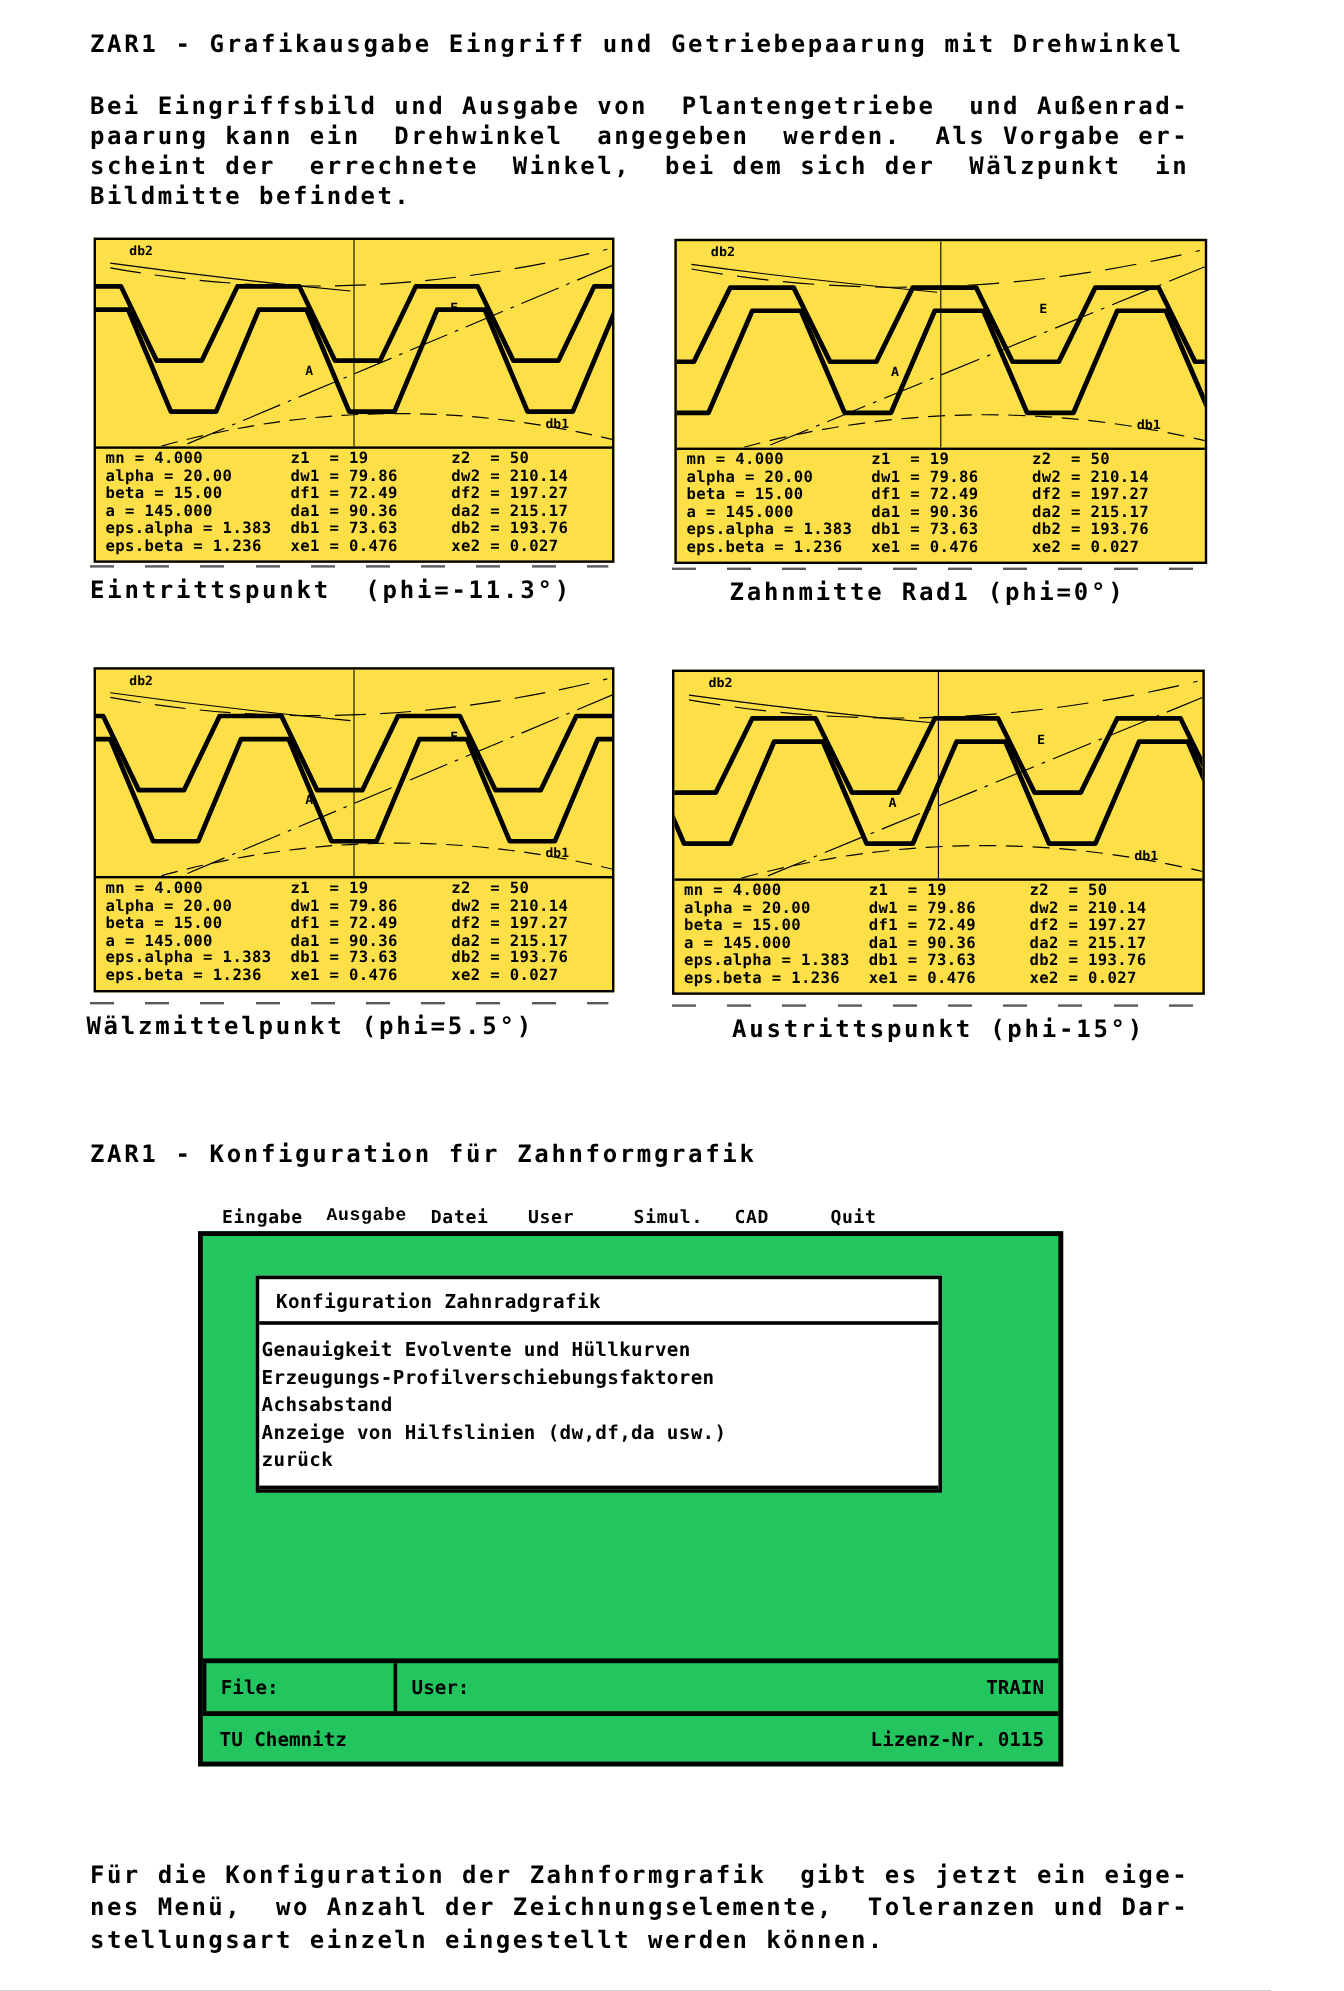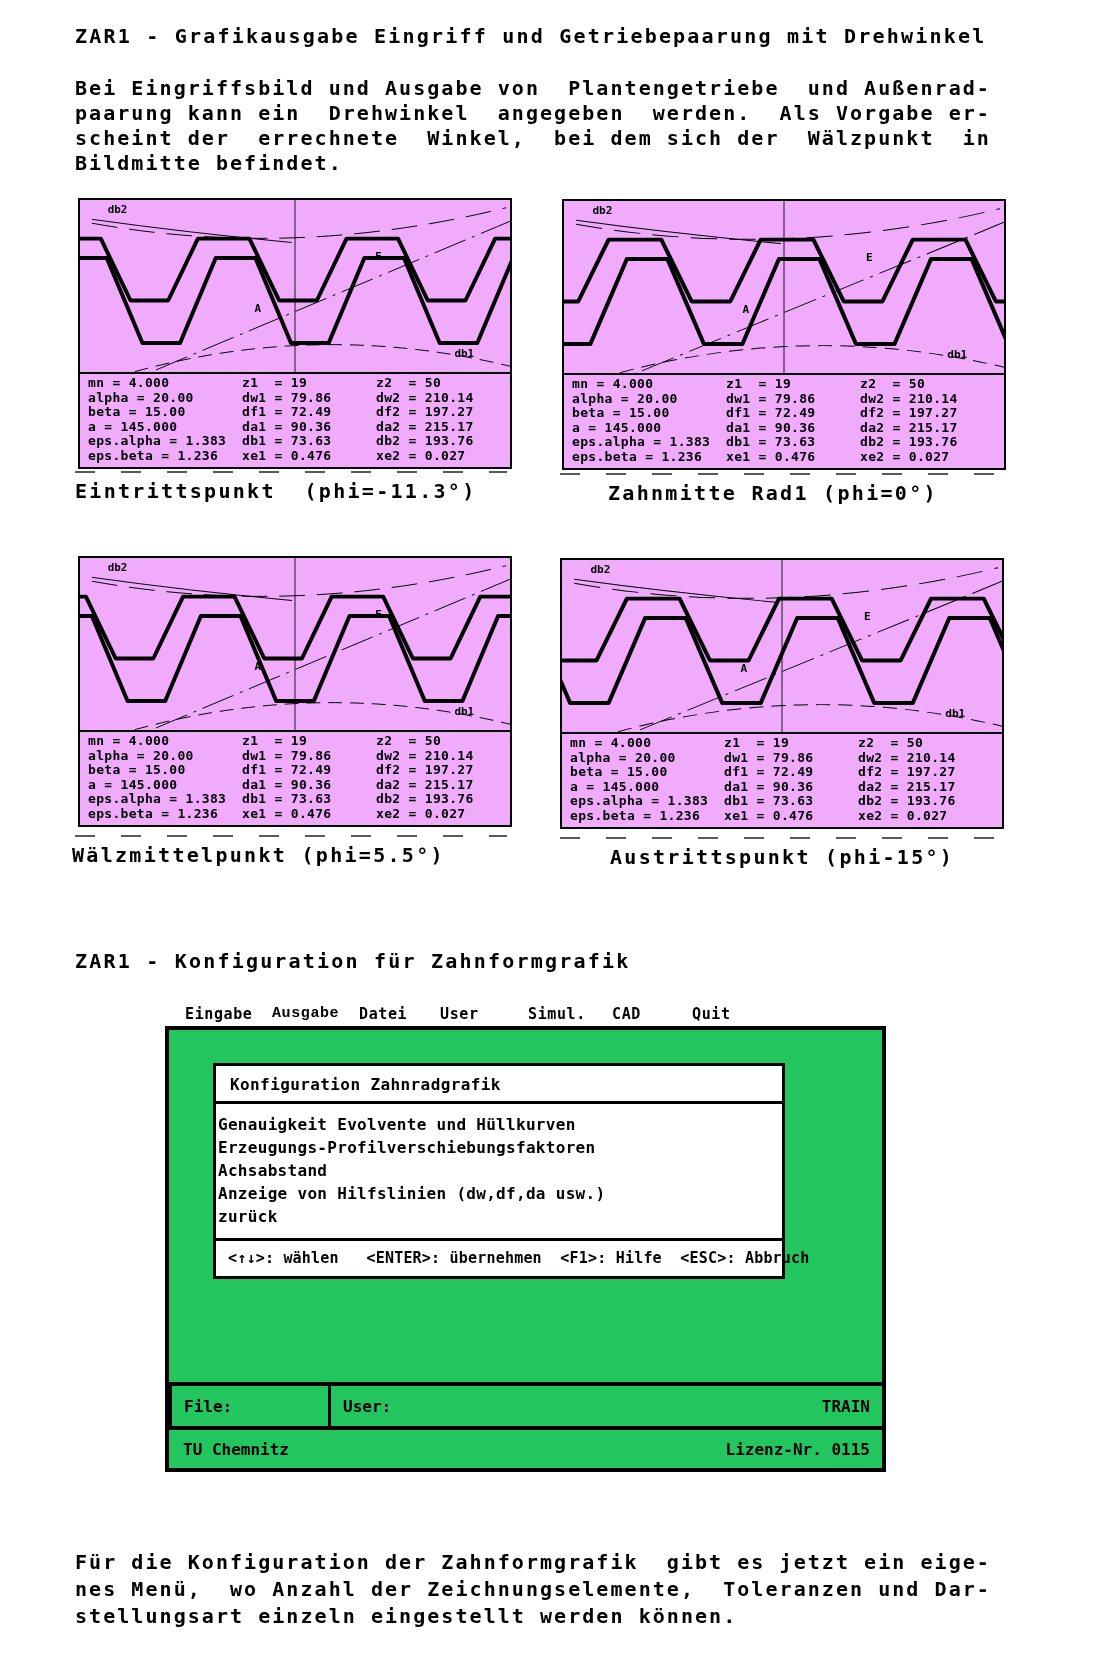--- a/index.html
+++ b/index.html
@@ -12,21 +12,21 @@
     position:absolute;left:75px;top:24px;font-size:20px;font-weight:bold;
     letter-spacing:2.2px;white-space:pre;
   }
   .para{position:absolute;font-size:20px;font-weight:bold;letter-spacing:2.05px;}
   .para .pline{white-space:pre;line-height:25px;}
   #intro{left:75px;top:76px;}
   #outro{left:75px;top:1549px;}
   #outro .pline{line-height:27px;}
 
   .panel{
-    position:absolute;border:2px solid #000;background:#f0abfc;width:430px;
+    position:absolute;border:2px solid #000;background:#fde047;width:430px;
   }
   .gear-figure{display:block;width:100%;height:172px;overflow:hidden;}
   .param-table{
     border-top:2px solid #000;display:grid;grid-template-columns:154px 134px 1fr;
     padding:2px 0 3px 8px;font-size:13px;font-weight:bold;letter-spacing:0.3px;
   }
   .param-table .prow{line-height:14.6px;white-space:pre;}
 
   .dashed-rule{
     position:absolute;height:2px;opacity:.65;
@@ -277,21 +277,20 @@
       <div class="dialog-title">Konfiguration Zahnradgrafik</div>
       <div class="dialog-sep"></div>
       <div class="dialog-items">
           <div class="dialog-item">Genauigkeit Evolvente und Hüllkurven</div>
           <div class="dialog-item">Erzeugungs-Profilverschiebungsfaktoren</div>
           <div class="dialog-item">Achsabstand</div>
           <div class="dialog-item">Anzeige von Hilfslinien (dw,df,da usw.)</div>
           <div class="dialog-item">zurück</div>
         </div>
       <div class="dialog-sep"></div>
-      <div class="dialog-footer">&lt;↑↓&gt;: wählen   &lt;ENTER&gt;: übernehmen  &lt;F1&gt;: Hilfe  &lt;ESC&gt;: Abbruch</div>
     </div>
 
     <div class="status-wrap">
       <div class="status-row1">
         <div class="status-cell-file">
           <span>File:</span>
         </div>
         <div class="status-cell-user">
           <span>User:</span>
           <span>TRAIN</span>

